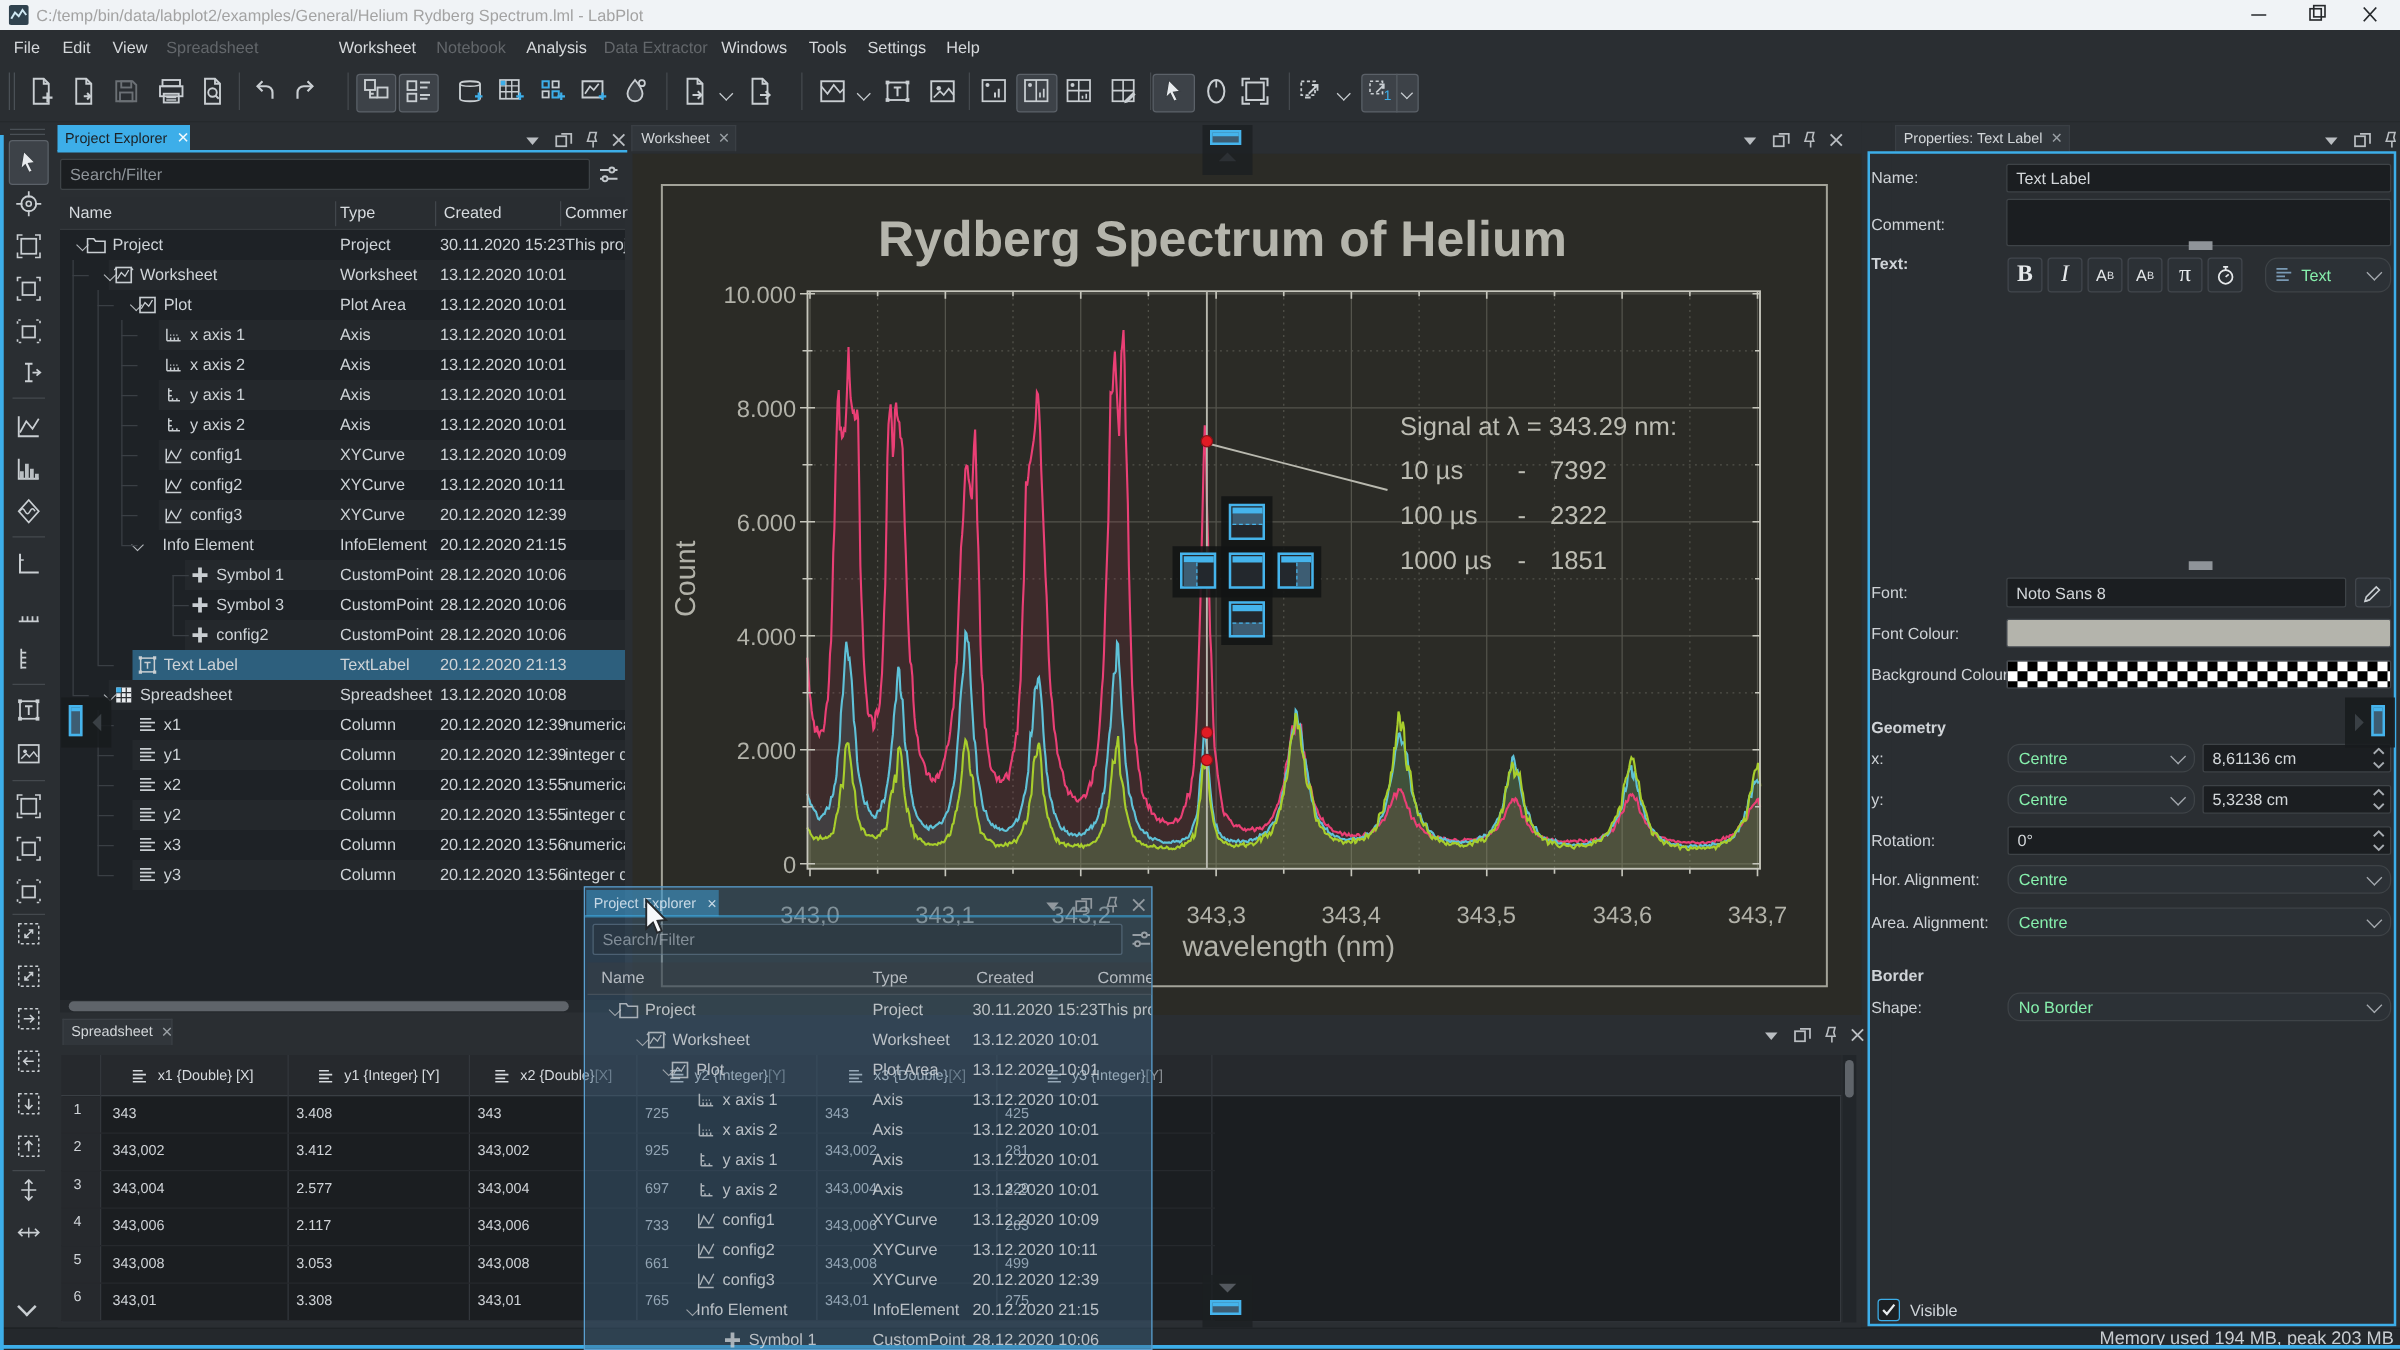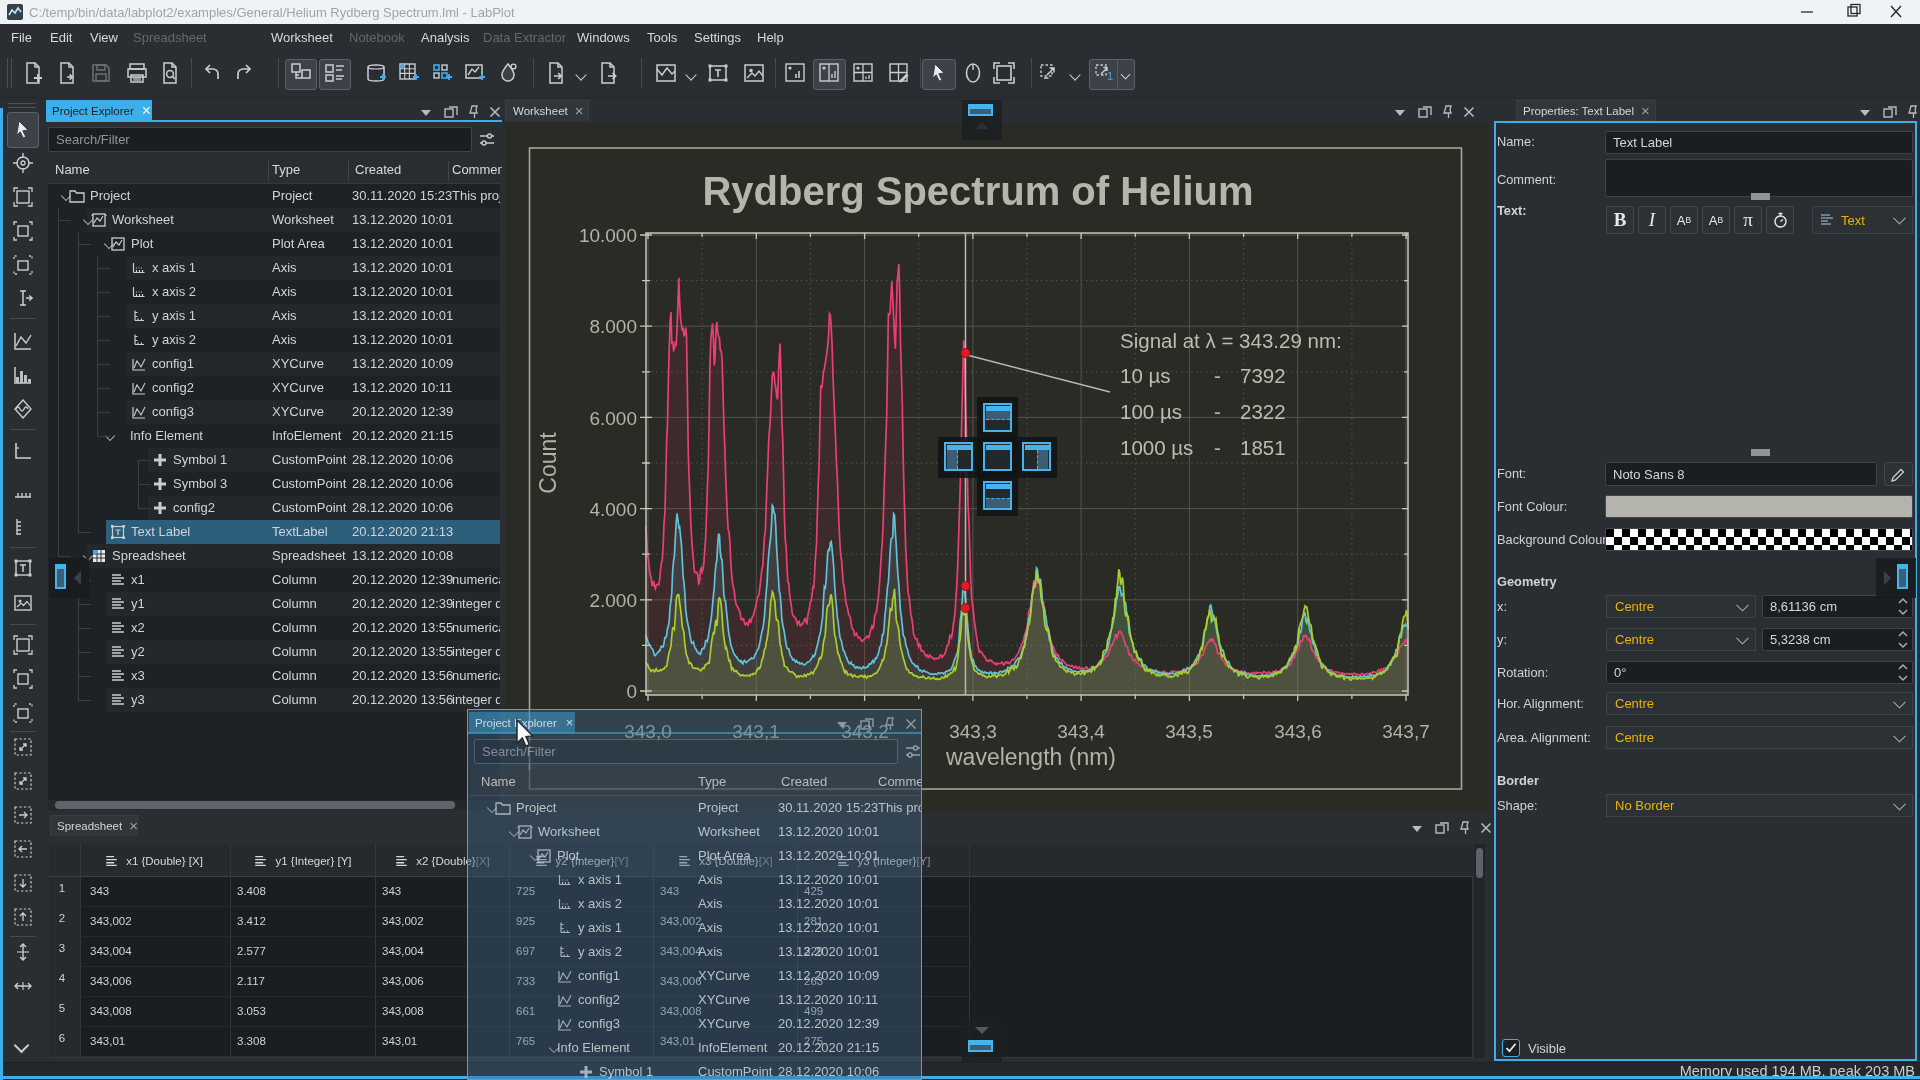--- a/index.html
+++ b/index.html
@@ -4,21 +4,21 @@
 *{margin:0;padding:0;box-sizing:border-box;}
 html,body{width:1920px;height:1080px;overflow:hidden;background:#2a2e32;}
 body{font-family:"Liberation Sans",sans-serif;color:#cfd4d8;font-size:13px;}
 #app{position:relative;width:1920px;height:1080px;overflow:hidden;}
 .abs{position:absolute;}
 .ell{white-space:nowrap;overflow:hidden;}
 svg{display:block;}
 .ic{position:absolute;}
 .tbtn{position:absolute;border:1px solid #5b6168;background:#3d4248;border-radius:3px;}
 .field{position:absolute;background:#1b1e21;border:1px solid #3e4347;border-radius:2px;color:#d3d7da;font-size:13px;display:flex;align-items:center;padding:0 7px;}
-.combo{position:absolute;background:#2c3136;border:1px solid #3e4347;border-radius:0;color:#eab308;font-size:13px;display:flex;align-items:center;padding:0 8px;}
+.combo{position:absolute;background:#2c3136;border:1px solid #3e4347;border-radius:10px;color:#86efac;font-size:13px;display:flex;align-items:center;padding:0 8px;}
 .chev{position:absolute;right:8px;top:50%;width:9px;height:9px;border-right:1.6px solid #a6abb0;border-bottom:1.6px solid #a6abb0;transform:translateY(-70%) rotate(45deg);}
 .plabel{position:absolute;left:1497px;font-size:12.8px;color:#cfd3d7;}
 </style></head><body>
 <div id="app">
 
 <div class="abs" style="left:0;top:0;width:1920px;height:24px;background:#f0f3f6;"></div>
 <svg class="abs" style="left:7px;top:4px" width="16" height="16" viewBox="0 0 16 16">
  <rect x="0" y="0" width="16" height="16" rx="2" fill="#30424e"></rect>
  <polyline points="2,11 5,6 8,9 11,4 14,8" fill="none" stroke="#cfe7f2" stroke-width="1.6"></polyline>
 </svg>

